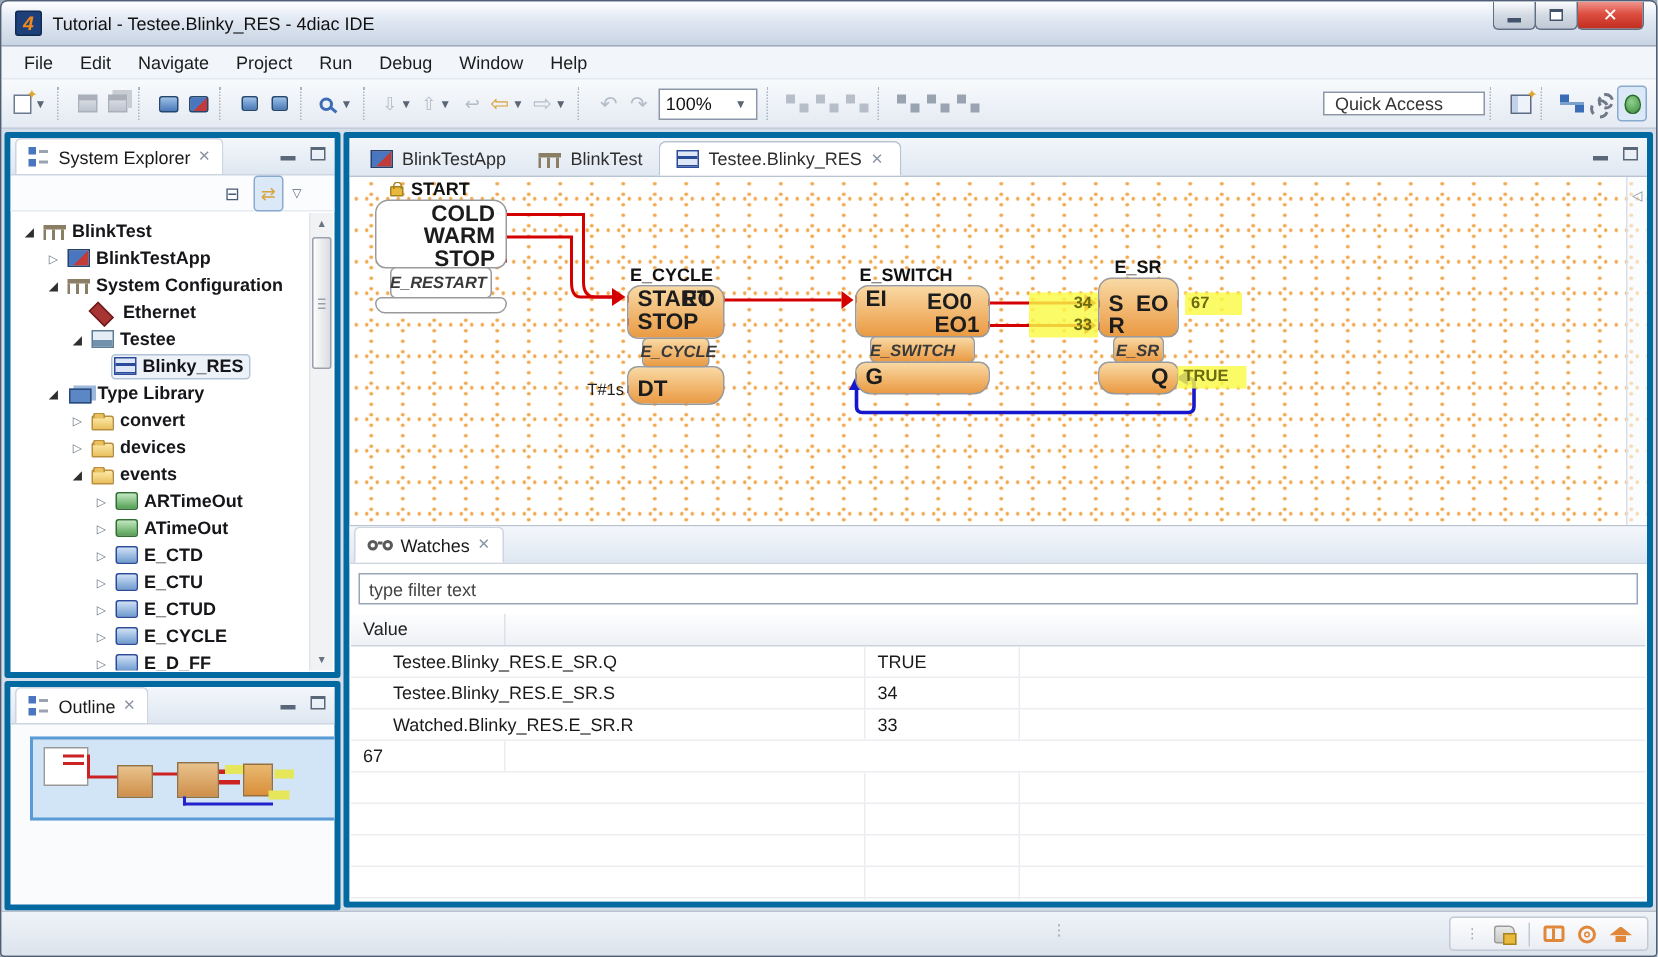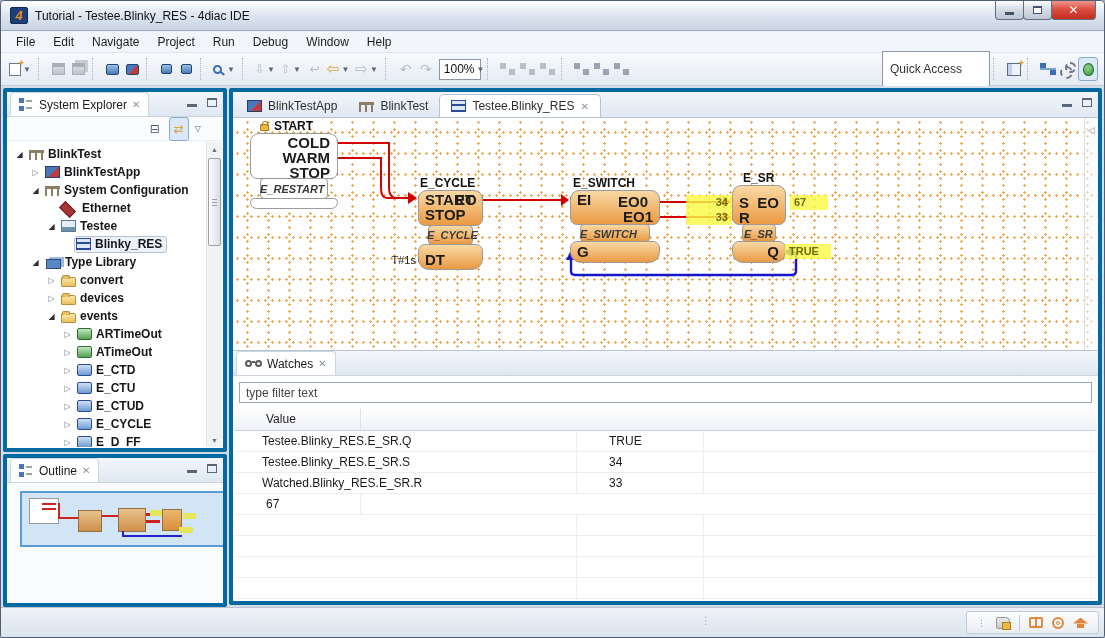--- a/index.html
+++ b/index.html
@@ -39,23 +39,23 @@
   .ic-page::after { content:"✦"; position:absolute; top:-6px; right:-5px; color:#e0a52e; font-size:9px; }
   .ic-save { width:13px; height:12px; background:linear-gradient(#d6dbe2,#bcc3cd); border:1px solid #aab0ba; border-top:4px solid #aab0ba; }
   .ic-fb { width:13px; height:11px; background:linear-gradient(#9cc0e8,#4a7ab8); border:1px solid #24476e; border-radius:2px; }
   .ic-fb.app { background:linear-gradient(135deg,#4a76c0 55%,#c23b3b 55%); }
   .ic-fb.small { width:11px; height:10px; }
   .ic-mag { width:9px; height:9px; border:2px solid #3a6db5; border-radius:50%; position:relative; margin-right:3px; }
   .ic-mag::after { content:""; position:absolute; width:6px; height:2px; background:#3a6db5; right:-5px; bottom:-2px; transform:rotate(40deg); }
   .sq2 { width:16px; height:15px; background-image:linear-gradient(#9aa3b0,#9aa3b0),linear-gradient(#9aa3b0,#9aa3b0);
          background-size:6px 6px,6px 6px; background-position:0 1px,9px 7px; background-repeat:no-repeat; opacity:.65; }
   .sq2.en { opacity:1; }
-  .zoombox { width:42px; height:21px; background:#fff; border:1px solid #8b97a8; display:flex; align-items:center; padding:0 4px; margin:0 3px; }
+  .zoombox { width:66px; height:21px; background:#fff; border:1px solid #8b97a8; display:flex; align-items:center; padding:0 4px; margin:0 3px; }
   .zoombox .zv { flex:1; font-size:12px; color:#111; }
-  .qaccess { width:108px; height:36px; border:1px solid #8b97a8; background:#fff; color:#333; display:flex; align-items:center; padding:0 7px; margin-left:auto; }
+  .qaccess { width:108px; height:16px; border:1px solid #8b97a8; background:#fff; color:#333; display:flex; align-items:center; padding:0 7px; margin-left:auto; }
   .ic-persp { width:14px; height:13px; border:1px solid #5a6b85; background:linear-gradient(90deg,#c3d2e8 4px,#eef3fa 4px); position:relative; }
   .ic-persp::after { content:"✦"; position:absolute; top:-6px; right:-5px; color:#e0a52e; font-size:9px; }
   .ic-sysnet { width:16px; height:12px; background-image:linear-gradient(#3a6db5,#3a6db5),linear-gradient(#3a6db5,#3a6db5),linear-gradient(#7aa0cc,#7aa0cc);
                background-size:6px 5px,6px 5px,16px 2px; background-position:0 0,10px 7px,0 5px; background-repeat:no-repeat; }
   .ic-gears { position:relative; width:16px; height:14px; }
   .ic-gears::before, .ic-gears::after { content:""; position:absolute; border:2px dashed #6e7887; border-radius:50%; }
   .ic-gears::before { width:9px; height:9px; left:0; top:4px; }
   .ic-gears::after { width:7px; height:7px; right:0; top:0; }
   .ic-bug { width:11px; height:13px; background:radial-gradient(circle at 40% 35%,#8fd08f,#3f8f3f); border:1px solid #2a6b2a; border-radius:50% 50% 45% 45%; }
 
@@ -141,21 +141,21 @@
   .bridge { width:3px; height:2px; background:#5a5a5a; margin-top:-3px; }
   .wfilter { position:absolute; left:6px; right:6px; top:31px; height:21px; border:1px solid #98a5b6; background:#fff;
              font-family:inherit; font-size:12px; color:#333; padding:0 6px; }
   .wfilter::placeholder { color:#444; opacity:1; }
   .wtable { position:absolute; left:1px; right:1px; top:58px; bottom:1px; overflow:hidden; }
   .wthead { height:22px; display:flex; background:linear-gradient(#fefefe,#eef1f6); border-bottom:1px solid #cdd3dc; color:#222; }
   .wth { padding:3px 0 0 8px; border-right:1px solid #dde2e9; }
   .wtr { height:21px; display:flex; border-bottom:1px solid #ebedf1; }
   .wtd { padding:3px 0 0 8px; border-right:1px solid #ebedf1; white-space:nowrap; overflow:hidden; }
   .wc1 { width:343px; flex:0 0 343px; }
-  .wc2 { width:103px; flex:0 0 103px;margin-left:24px; }
+  .wc2 { width:103px; flex:0 0 103px; }
   .wc3 { flex:1; border-right:none !important; }
   .wtd.wc1 { padding-left:28px; }
 
   
   .statusbar { height:30px; flex:0 0 30px; background:linear-gradient(#eff3f8,#dbe3ec); border-top:1px solid #b9c3d0; position:relative; }
   .sgrip { position:absolute; left:700px; top:7px; color:#9aa4b2; font-size:10px; letter-spacing:1px; }
   .tray { position:absolute; right:5px; top:3px; height:23px; display:flex; align-items:center; gap:9px; padding:0 10px;
           background:linear-gradient(#fdfdfe,#e9edf3); border:1px solid #c2cad6; border-radius:3px; }
   .tray .dots { color:#9aa4b2; font-size:9px; letter-spacing:1px; }
   .ic-handlock { width:14px; height:12px; background:linear-gradient(#e8e8e8,#c9c9c9); border:1px solid #9a9a9a; border-radius:2px 4px 2px 2px; position:relative; }

